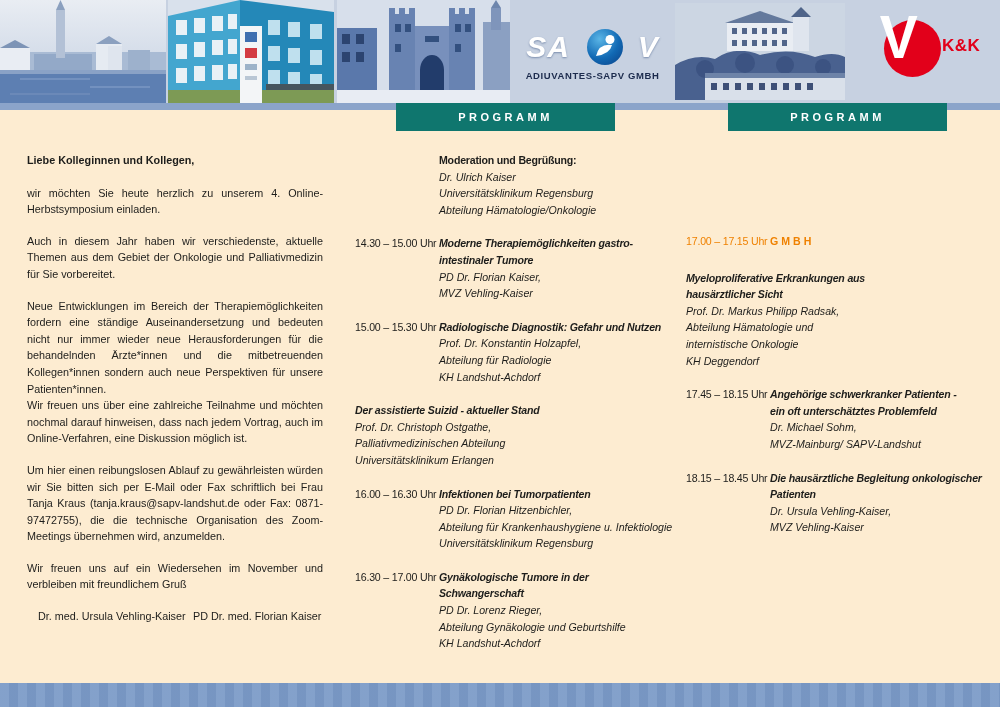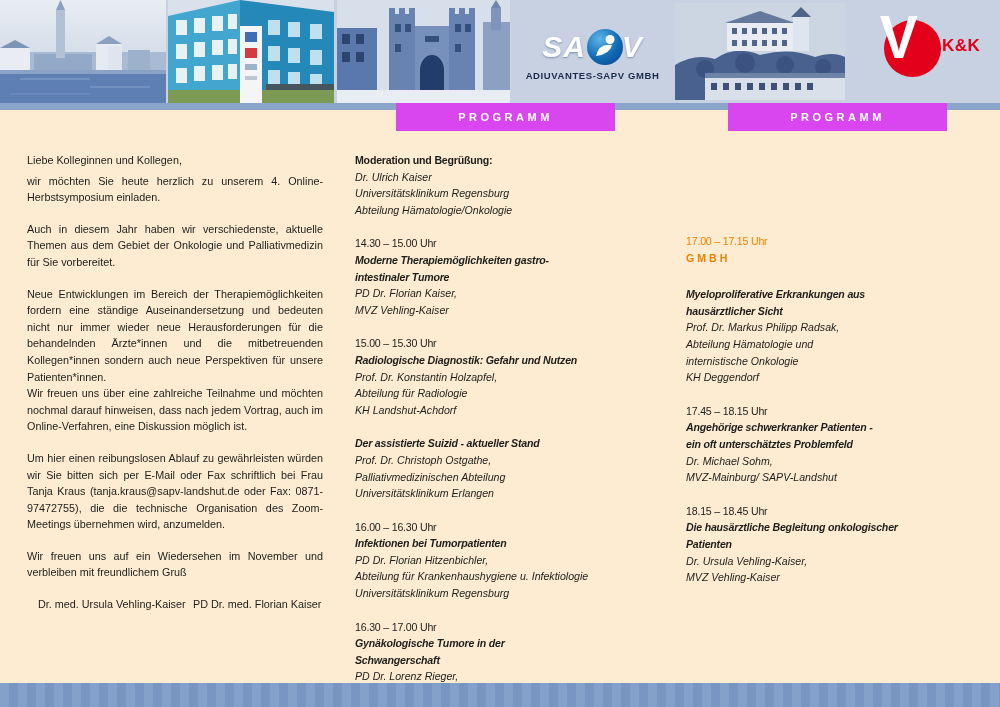--- a/index.html
+++ b/index.html
@@ -11,55 +11,55 @@
   
   .header-band { position:absolute; top:0; left:0; width:1000px; height:103px; background:#c7d1e1; }
   .photo { position:absolute; top:0; height:103px; overflow:hidden; }
   .photo svg { display:block; width:100%; height:100%; }
   #photo-town { left:0; width:166px; }
   #photo-building { left:168px; width:166px; }
   #photo-gate { left:337px; width:173px; }
   #photo-castle { left:675px; top:3px; width:170px; height:97px; }
 
   .blue-strip { position:absolute; top:103px; left:0; width:1000px; height:7px; background:#8ba4ca; }
-  .program-bar { position:absolute; top:103px; height:28px; background:#d946ef; color:#ffffff;
+  .program-bar { position:absolute; top:103px; height:28px; background:#0f766e; color:#ffffff;
                  font-weight:bold; font-size:11px; letter-spacing:3.5px;
                  display:flex; align-items:center; justify-content:center; }
   #bar-left  { left:396px; width:219px; }
   #bar-right { left:728px; width:219px; }
 
   
   .sapv-box { position:absolute; left:510px; top:0; width:165px; height:103px;
               display:flex; flex-direction:column; align-items:center; justify-content:center; padding-top:6px; }
   .sapv-word { display:flex; align-items:center; font-size:30px; font-weight:bold; font-style:italic;
-               color:#ffffff; letter-spacing:1px; text-shadow:0 1px 2px rgba(30,60,110,0.45); line-height:1; }
+               color:#ffffff; letter-spacing:1px; text-shadow:0 1px 2px rgba(30,60,110,0.45); line-height:1;gap:16px; }
   .sapv-ball { width:36px; height:36px; border-radius:50%; margin:0 -1px 0 1px; flex:none;
                background:radial-gradient(circle at 35% 28%, #5ab5e6, #1169b4 55%, #0a3f85); }
   .sapv-ball svg { display:block; width:100%; height:100%; }
   .sapv-sub { margin-top:5px; font-size:9.5px; font-weight:bold; color:#1c2b4d; letter-spacing:0.6px; font-style:normal; }
 
   
   .vkk-box { position:absolute; left:845px; top:0; width:155px; height:103px; }
   .vkk-circle { position:absolute; left:39px; top:20px; width:57px; height:57px; border-radius:50%; background:#e2001a; }
   .vkk-v { position:absolute; left:33px; top:6px; color:#ffffff; font-size:62px; line-height:1;
            font-weight:bold; transform:scaleX(0.92); }
   .vkk-kk { position:absolute; left:97px; top:36px; color:#e2001a; font-size:17px; font-weight:bold; letter-spacing:0.5px; }
 
   
   .letter { position:absolute; left:27px; top:152px; width:296px; font-size:10.8px; line-height:16.6px; color:#1d1d1b; }
-  .letter .salutation { font-weight:normal; margin-bottom:4px; }
+  .letter .salutation { font-weight:bold; margin-bottom:16px; }
   .letter p { text-align:justify; margin-bottom:15px; }
   .letter p.tight { margin-bottom:0; }
   .sig-row { display:flex;padding-left:11px; }
   .sig-row .sig-1 { width:155px; flex:none; }
 
   
   .col-mid   { position:absolute; left:355px; top:152px; }
   .col-right { position:absolute; left:686px; top:233px; }
-  .session { display:flex; margin-bottom:17px; font-size:10.6px; line-height:16.6px; color:#1d1d1b;flex-direction:column; }
+  .session { display:flex; margin-bottom:17px; font-size:10.6px; line-height:16.6px; color:#1d1d1b; }
   .session-time { width:84px; flex:none; white-space:nowrap; letter-spacing:-0.2px; }
   .session-details { width:250px; }
   .col-right .session-details { width:232px; }
   .session-title { font-weight:bold; letter-spacing:-0.2px; }
   .multiline { white-space:pre-line;font-style:italic; }
   .pause-row { color:#ef8100; margin-bottom:20px; }
   .pause-row .session-time { color:#ef8100; }
   .pause-label { font-weight:bold; letter-spacing:3px; }
 
   

